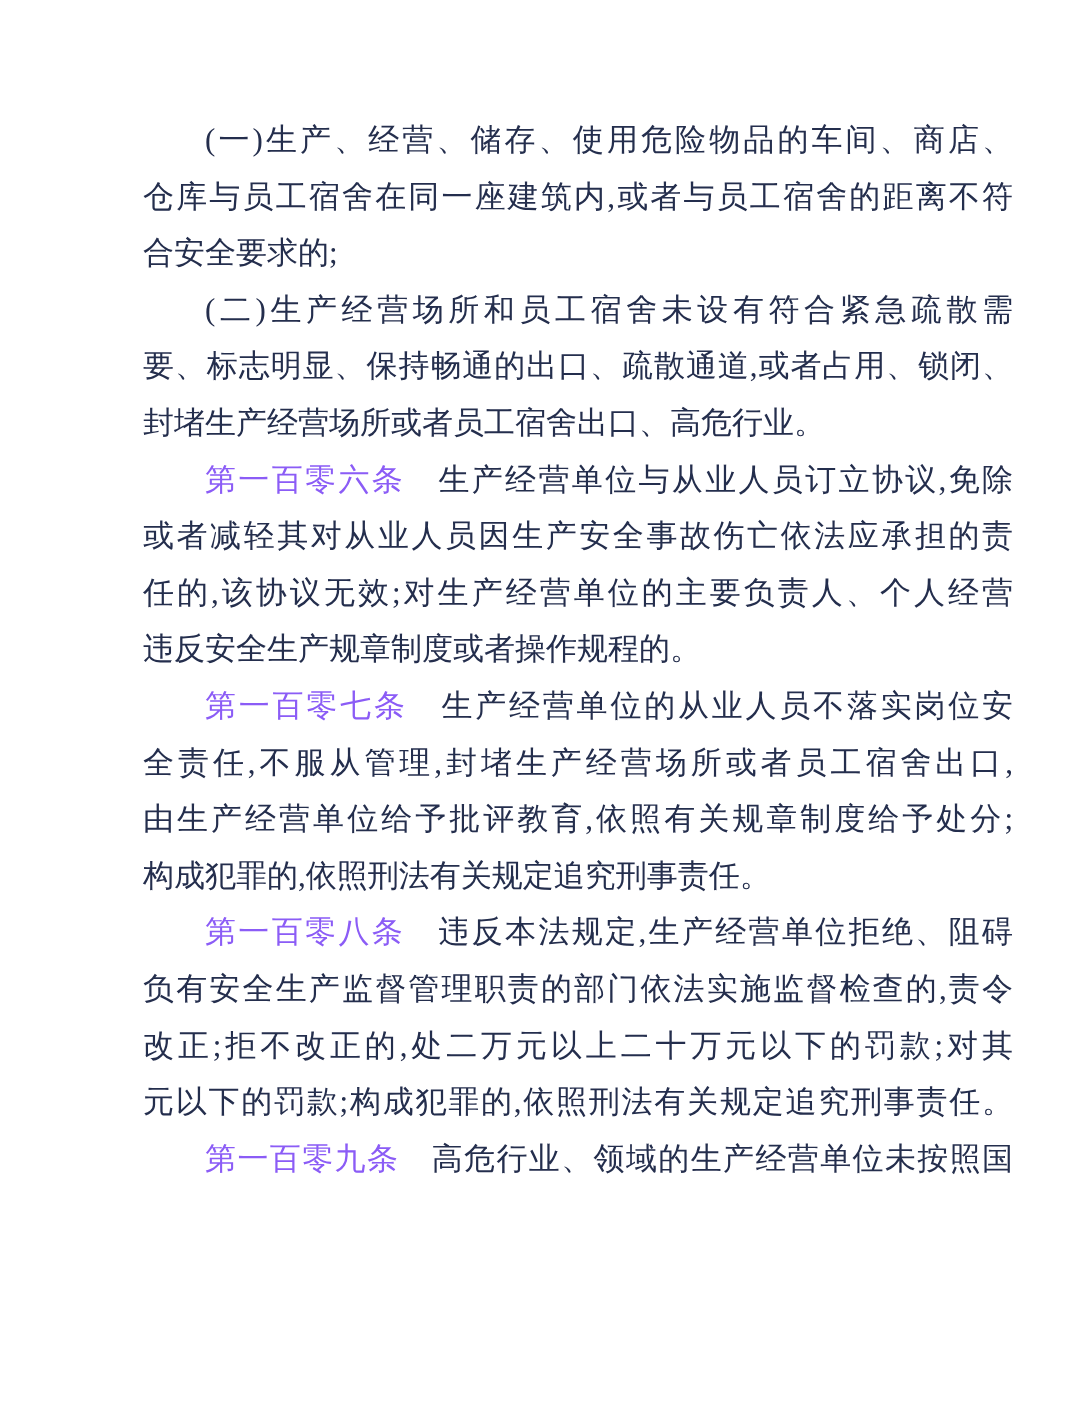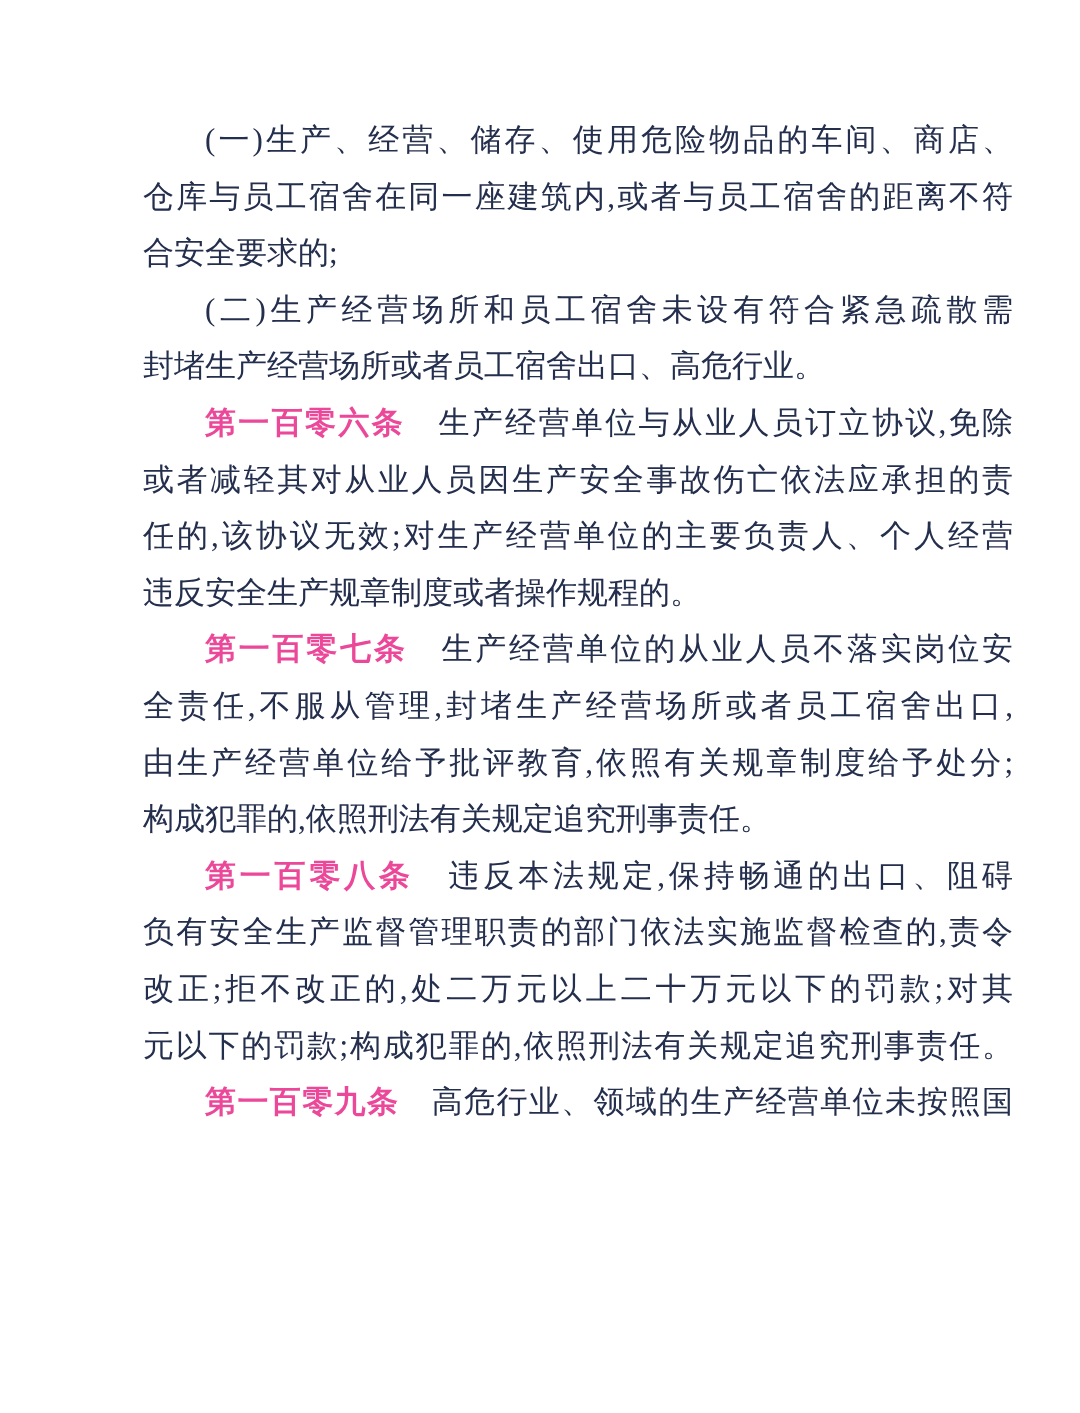--- a/index.html
+++ b/index.html
@@ -30,41 +30,42 @@
     text-align-last: left;
   }
   .line.fill {
     text-align-last: justify;
   }
   .line.indent {
     text-indent: 2em;
   }
   .article-number {
     font-family: "Liberation Sans", "DejaVu Sans", sans-serif;
-    font-weight: 700;
-    color: #ec4899;
+    font-weight: 400;
+    color: #8b5cf6;
   }
 </style>
 </head>
 <body>
 
 <div class="page">
   <div class="doc-body">
       <div class="line indent fill">(一)生产、经营、储存、使用危险物品的车间、商店、</div>
       <div class="line fill">仓库与员工宿舍在同一座建筑内,或者与员工宿舍的距离不符</div>
       <div class="line">合安全要求的;</div>
       <div class="line indent fill">(二)生产经营场所和员工宿舍未设有符合紧急疏散需</div>
+      <div class="line fill">要、标志明显、保持畅通的出口、疏散通道,或者占用、锁闭、</div>
       <div class="line">封堵生产经营场所或者员工宿舍出口、高危行业。</div>
       <div class="line indent fill"><span class="article-number">第一百零六条</span><span>　生产经营单位与从业人员订立协议,免除</span></div>
       <div class="line fill">或者减轻其对从业人员因生产安全事故伤亡依法应承担的责</div>
       <div class="line fill">任的,该协议无效;对生产经营单位的主要负责人、个人经营</div>
       <div class="line">违反安全生产规章制度或者操作规程的。</div>
       <div class="line indent fill"><span class="article-number">第一百零七条</span><span>　生产经营单位的从业人员不落实岗位安</span></div>
       <div class="line fill">全责任,不服从管理,封堵生产经营场所或者员工宿舍出口,</div>
       <div class="line fill">由生产经营单位给予批评教育,依照有关规章制度给予处分;</div>
       <div class="line">构成犯罪的,依照刑法有关规定追究刑事责任。</div>
-      <div class="line indent fill"><span class="article-number">第一百零八条</span><span>　违反本法规定,保持畅通的出口、阻碍</span></div>
+      <div class="line indent fill"><span class="article-number">第一百零八条</span><span>　违反本法规定,生产经营单位拒绝、阻碍</span></div>
       <div class="line fill">负有安全生产监督管理职责的部门依法实施监督检查的,责令</div>
       <div class="line fill">改正;拒不改正的,处二万元以上二十万元以下的罚款;对其</div>
       <div class="line fill">元以下的罚款;构成犯罪的,依照刑法有关规定追究刑事责任。</div>
       <div class="line indent fill"><span class="article-number">第一百零九条</span><span>　高危行业、领域的生产经营单位未按照国</span></div>
     </div>
 </div>
 
 </body></html>

